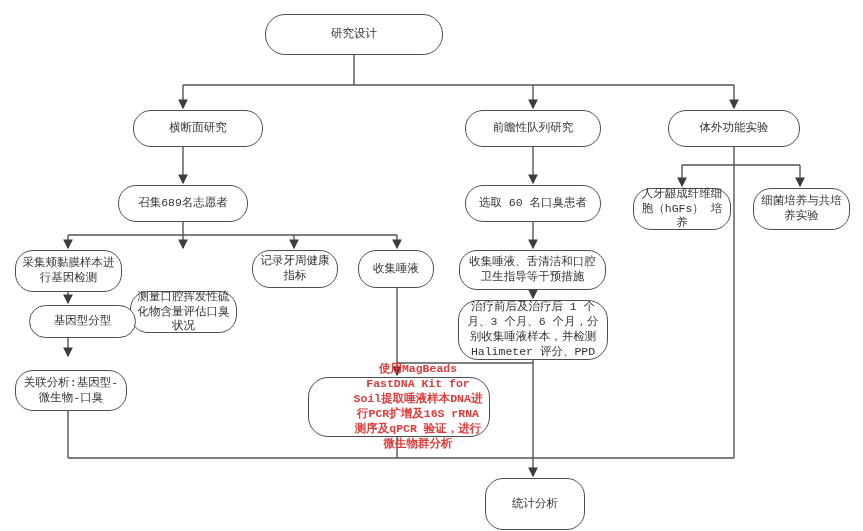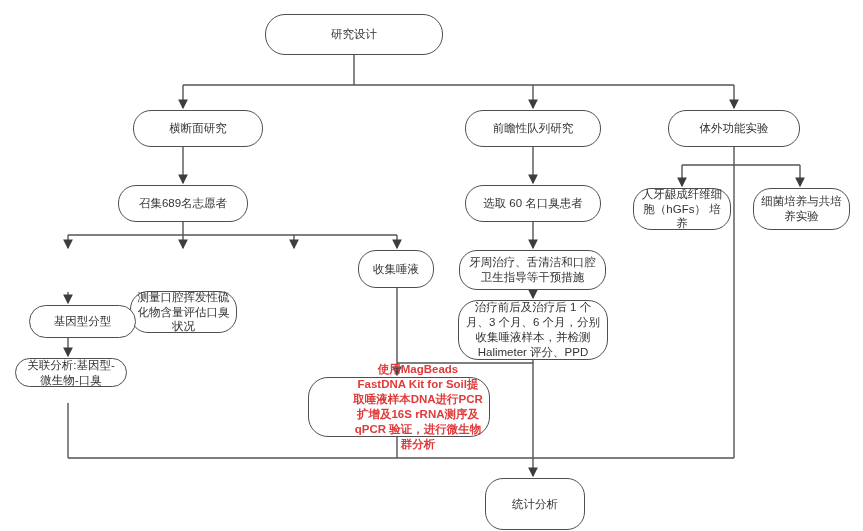--- a/index.html
+++ b/index.html
@@ -1,20 +1,20 @@
 <!DOCTYPE html>
 <html><head>
 <meta charset="utf-8">
 <style>
   html,body{margin:0;padding:0;background:#ffffff;}
   #canvas{
     position:relative;
     width:863px;height:531px;
     background:#ffffff;
-    font-family:Liberation Sans, sans-serif;
+    font-family:Liberation Mono, monospace;
     overflow:hidden;
   }
   #wires{position:absolute;left:0;top:0;z-index:0;}
   .node{
     position:absolute;
     box-sizing:border-box;
     border:1.6px solid #4f4f4f;
     border-radius:18px;
     background:#ffffff;
     color:#333333;
@@ -93,31 +93,33 @@
   <div class="node" style="left:668px;top:110px;width:132px;height:37px;">体外功能实验</div>
 
   <div class="node" style="left:118px;top:185px;width:130px;height:37px;">召集689名志愿者</div>
 
   <div class="node" style="left:465px;top:185px;width:136px;height:37px;">选取 60 名口臭患者</div>
 
   <div class="node" style="left:633px;top:188px;width:98px;height:42px;">人牙龈成纤维细胞（hGFs） 培养</div>
 
   <div class="node" style="left:753px;top:188px;width:97px;height:42px;">细菌培养与共培养实验</div>
 
+  <div class="node" style="left:15px;top:250px;width:107px;height:42px;">采集颊黏膜样本进行基因检测</div>
 
   <div class="node" style="left:130px;top:250px;width:107px;height:42px;margin-top:41px;">测量口腔挥发性硫化物含量评估口臭状况</div>
 
+  <div class="node" style="left:252px;top:250px;width:86px;height:38px;">记录牙周健康指标</div>
 
   <div class="node" style="left:358px;top:250px;width:76px;height:38px;">收集唾液</div>
 
-  <div class="node" style="left:459px;top:250px;width:147px;height:40px;">牙周治疗、舌清洁和口腔卫生指导等干预措施</div>
+  <div class="node" style="left:459px;top:250px;width:147px;height:40px;">收集唾液、舌清洁和口腔卫生指导等干预措施</div>
 
   <div class="node" style="left:29px;top:305px;width:107px;height:33px;">基因型分型</div>
 
   <div class="node" style="left:458px;top:300px;width:150px;height:60px;border-radius:20px;">治疗前后及治疗后 1 个月、3 个月、6 个月，分别收集唾液样本，并检测 Halimeter 评分、PPD</div>
 
-  <div class="node" style="left:15px;top:358px;width:112px;height:29px;">关联分析:基因型-微生物-口臭</div>
+  <div class="node" style="left:15px;top:370px;width:112px;height:41px;">关联分析:基因型-微生物-口臭</div>
 
   <div class="node highlight" style="left:308px;top:377px;width:182px;height:60px;border-radius:20px;">使用MagBeads FastDNA Kit for Soil提取唾液样本DNA进行PCR扩增及16S rRNA测序及qPCR 验证，进行微生物群分析</div>
 
   <div class="node" style="left:485px;top:478px;width:100px;height:52px;">统计分析</div>
 
 </div>
 
 </body></html>

